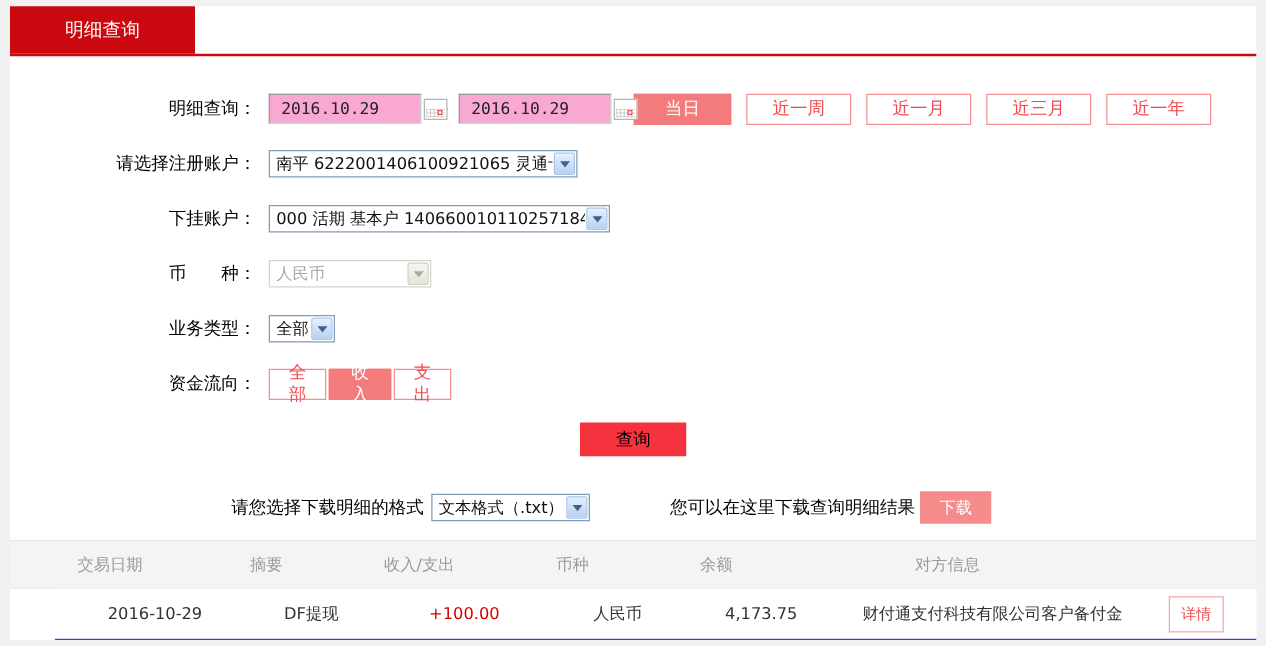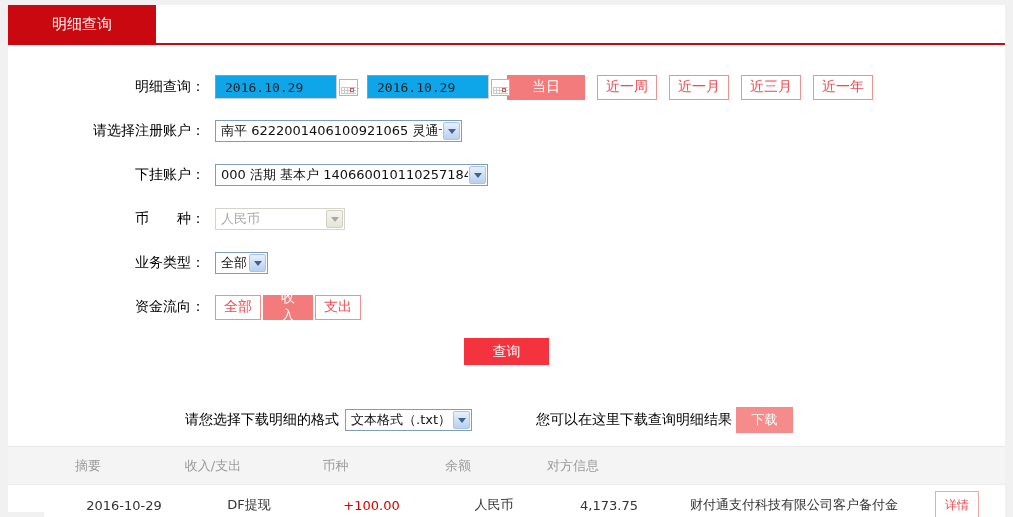--- a/index.html
+++ b/index.html
@@ -29,41 +29,41 @@
 
   
   .form { padding-top:29px; }
   .form-row { display:flex; align-items:center; height:26px; margin-bottom:18px; }
   .form-label { width:197px; text-align:right; font-size:14px; color:#000; flex:none; }
   .row-content { display:flex; align-items:center; margin-left:10px; }
 
   .date-input {
     width:122px; height:24px;
     border:1px solid #9a9a9a; border-right-color:#cfcfcf; border-bottom-color:#cfcfcf;
-    background:#0ea5e9;
+    background:#f9a8d4;
     display:inline-flex; align-items:center; justify-content:space-between;
     padding:0 2px 0 9px;
     gap:36px;
   }
   .date-text { font-size:13px; color:#222; font-family:"DejaVu Sans Mono","Liberation Mono",monospace; }
   .cal-icon { position:relative; width:19px; height:17px; border:1px solid #b5b5b5; background:#fff; overflow:hidden; cursor:pointer; flex:none; }
   .cal-stripe-o { height:2px; background:#eda32f; }
   .cal-stripe-b { height:3px; background:#3c78c8; }
   .cal-grid {
     position:absolute; left:1px; right:1px; top:7px; bottom:1px;
     background-image:linear-gradient(90deg,#c9c9c9 1px,transparent 1px),linear-gradient(#c9c9c9 1px,transparent 1px);
     background-size:3px 3px;
   }
   .cal-dot { position:absolute; right:3px; bottom:3px; width:4px; height:4px; border:1px solid #e05050; background:#fff; z-index:2; }
   .date-dash { margin:0 8px; font-size:14px; color:#333; }
 
   .btn { cursor:pointer; display:inline-flex; align-items:center; justify-content:center; }
   .btn-outline {
     border:1px solid #f29090; color:#ef4a50; background:#fff;
-    font-size:14px; height:25px; padding:0 8px;
+    font-size:14px; height:25px; padding:0 20px;
   }
   .btn-salmon {
     border:1px solid #f37b7b; background:#f37b7b; color:#fff;
     font-size:14px; height:25px; padding:0 24px;
   }
   .quick-group { display:flex; align-items:center; margin-left:18px; }
   .quick-group .btn + .btn { margin-left:12px; }
   .flow-group { display:flex; align-items:center; }
   .flow-group .btn { width:46px; }
   .flow-group .btn + .btn { margin-left:2px; }
@@ -89,25 +89,25 @@
   .w-register { width:247px; }
   .w-sub { width:273px; }
   .w-currency { width:130px; }
   .w-business { width:53px; }
   .w-format { width:127px; margin-left:6px; }
 
   .query-btn {
     display:flex; align-items:center; justify-content:center;
     margin:17px auto 12px auto;
     width:85px; height:27px;
-    background:#f4333e; color:#ffffff; border:none;
+    background:#f4333e; color:#000000; border:none;
     font-size:14px; cursor:pointer;
   }
 
-  .dl-row { display:flex; align-items:center; margin-top:42px; padding-left:177px; height:26px; font-size:14px; color:#000; }
+  .dl-row { display:flex; align-items:center; margin-top:28px; padding-left:177px; height:26px; font-size:14px; color:#000; }
   .dl-hint { margin-left:64px; }
   .dl-btn {
     margin-left:4px; width:57px; height:26px;
     background:#f58b8b; color:#fff; border:none; font-size:13px; cursor:pointer;
   }
 
   
   .table { margin-top:13px; }
   .thead, .trow {
     display:grid;
@@ -225,20 +225,21 @@
         <span class="xp-arrow"></span>
       </div>
       <span class="dl-hint">您可以在这里下载查询明细结果</span>
       <button class="dl-btn">下载</button>
     </div>
 
   </div>
 
   <div class="table">
     <div class="thead">
+      <div>交易日期</div>
       <div>摘要</div>
       <div>收入/支出</div>
       <div>币种</div>
       <div>余额</div>
       <div>对方信息</div>
       <div></div>
     </div>
     <div class="trow">
       <div>2016-10-29</div>
       <div>DF提现</div>

